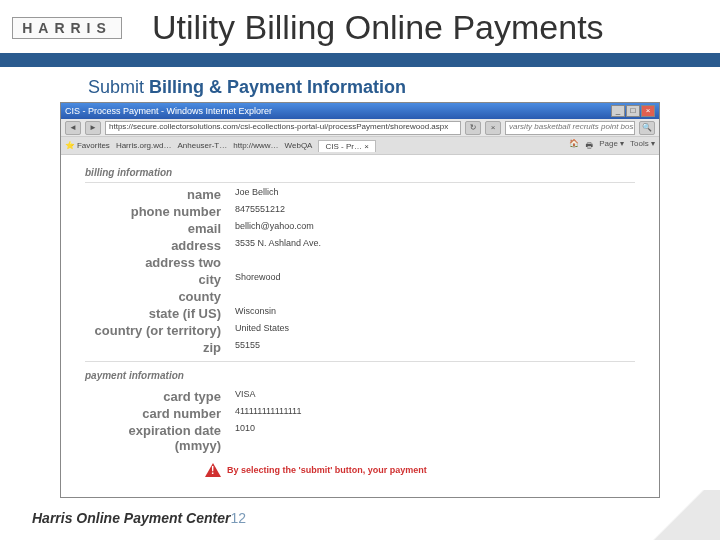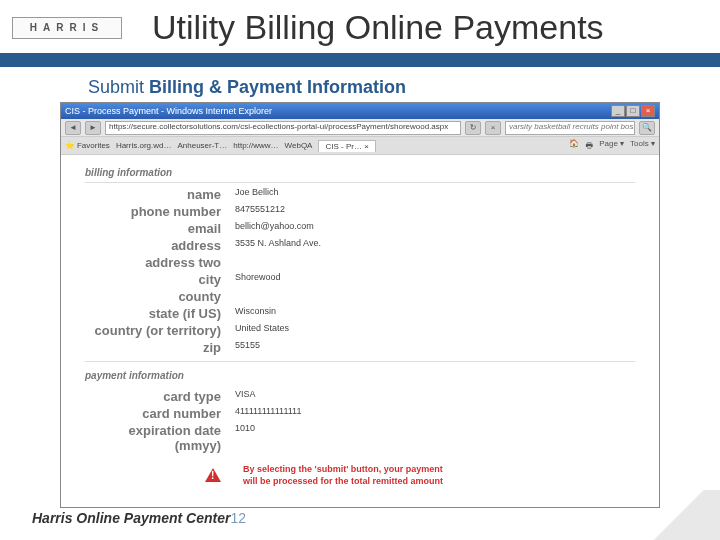--- a/index.html
+++ b/index.html
@@ -1,18 +1,18 @@
 <!DOCTYPE html>
 <html><head>
 <meta charset="utf-8">
 <style>
   * { box-sizing: border-box; margin: 0; padding: 0; }
   body { width: 720px; height: 540px; font-family: Arial, sans-serif; background: #fff; position: relative; overflow: hidden; }
   .header { display: flex; align-items: center; padding: 8px 0 0 12px; }
-  .logo { width: 110px; height: 22px; border: 1px solid #999; display: flex; align-items: center; justify-content: center; font-size: 10px; letter-spacing: 6px; color: #555; font-weight: bold; background: #fafafa; }
+  .logo { width: 110px; height: 22px; border: 1px solid #999; display: flex; align-items: center; justify-content: center; font-size: 14px; letter-spacing: 6px; color: #555; font-weight: bold; background: #fafafa; }
   .title { font-size: 34px; color: #333; margin-left: 30px; font-weight: normal; }
   .blue-bar { height: 14px; background: #2a5b8f; margin-top: 6px; }
   .subtitle { font-size: 18px; color: #2a5b8f; margin: 10px 0 4px 88px; }
   .subtitle .bold { font-weight: bold; }
   .browser { margin: 0 60px 0 60px; border: 1px solid #888; background: #a16207; font-size: 9px; }
   .bw-title { background: linear-gradient(#4a8be0, #2a5bb0); color: #fff; padding: 2px 4px; display: flex; align-items: center; justify-content: space-between; height: 16px; }
   .bw-title .wbtns { display: flex; gap: 1px; }
   .bw-title .wbtn { width: 14px; height: 12px; background: #d0d0d0; border: 1px solid #888; font-size: 8px; line-height: 10px; text-align: center; color: #333; }
   .bw-title .wbtn.close { background: #e06050; color: #fff; }
   .bw-nav { background: #e8e8e8; padding: 2px 4px; display: flex; align-items: center; gap: 4px; height: 18px; border-bottom: 1px solid #ccc; }
@@ -22,21 +22,21 @@
   .bw-tabs { background: #e0e0e0; padding: 0 4px; display: flex; align-items: center; gap: 6px; height: 18px; border-bottom: 1px solid #ccc; font-size: 8px; color: #444; }
   .fav { display: flex; align-items: center; gap: 2px; }
   .tab { background: #fff; border: 1px solid #bbb; border-bottom: none; padding: 1px 6px; font-size: 8px; }
   .tools { margin-left: auto; display: flex; gap: 6px; color: #555; }
   .page { background: #fff; padding: 8px 24px 10px 24px; }
   .section-title { color: #777; font-style: italic; font-weight: bold; font-size: 10px; padding: 4px 0; border-bottom: 1px solid #ddd; margin-bottom: 4px; }
   .row { display: flex; margin: 2px 0; }
   .lbl { width: 150px; text-align: right; color: #777; font-weight: bold; font-size: 13px; padding-right: 14px; }
   .val { color: #444; font-size: 9px; }
   .hr { border-top: 1px solid #ddd; margin: 6px 0 4px 0; }
-  .warn { display: flex; align-items: center; gap: 22px; margin: 10px 0 10px 120px; }
+  .warn { display: flex; align-items: center; gap: 6px; margin: 10px 0 10px 120px; }
   .warn-icon { width: 0; height: 0; border-left: 8px solid transparent; border-right: 8px solid transparent; border-bottom: 14px solid #d03030; position: relative; }
   .warn-icon::after { content: "!"; position: absolute; left: -2px; top: 2px; color: #fff; font-size: 10px; font-weight: bold; }
   .warn-text { color: #d03030; font-weight: bold; font-size: 9px; line-height: 12px; }
   .btns { display: flex; gap: 40px; justify-content: center; padding: 4px 0 8px 0; }
   .btn { background: linear-gradient(#5a7ba0, #3a5b80); color: #fff; font-size: 9px; padding: 3px 18px; border: 1px solid #2a4b70; border-radius: 2px; cursor: pointer; }
   .footer { position: absolute; bottom: 14px; left: 32px; right: 32px; display: flex; justify-content: flex-start; align-items: flex-end; }
   .footer-text { font-style: italic; font-weight: bold; font-size: 14px; color: #333; }
   .page-num { color: #7a9ab8; font-size: 14px; }
   .corner { position: absolute; bottom: 0; right: 0; width: 80px; height: 50px; background: linear-gradient(135deg, transparent 48%, #e8e8e8 50%); }
 </style>
@@ -141,21 +141,20 @@
       </div>
     <div class="row">
         <div class="lbl">expiration date (mmyy)</div>
         <div class="val">1010</div>
       </div>
 
     <div class="warn">
       <div class="warn-icon"></div>
       <div class="warn-text">
         <div>By selecting the 'submit' button, your payment</div>
-        <div>will be processed for the total remitted amount</div>
       </div>
     </div>
 
   </div>
 </div>
 
 <div class="footer">
   <div class="footer-text">Harris Online Payment Center</div>
   <div class="page-num">12</div>
 </div>

